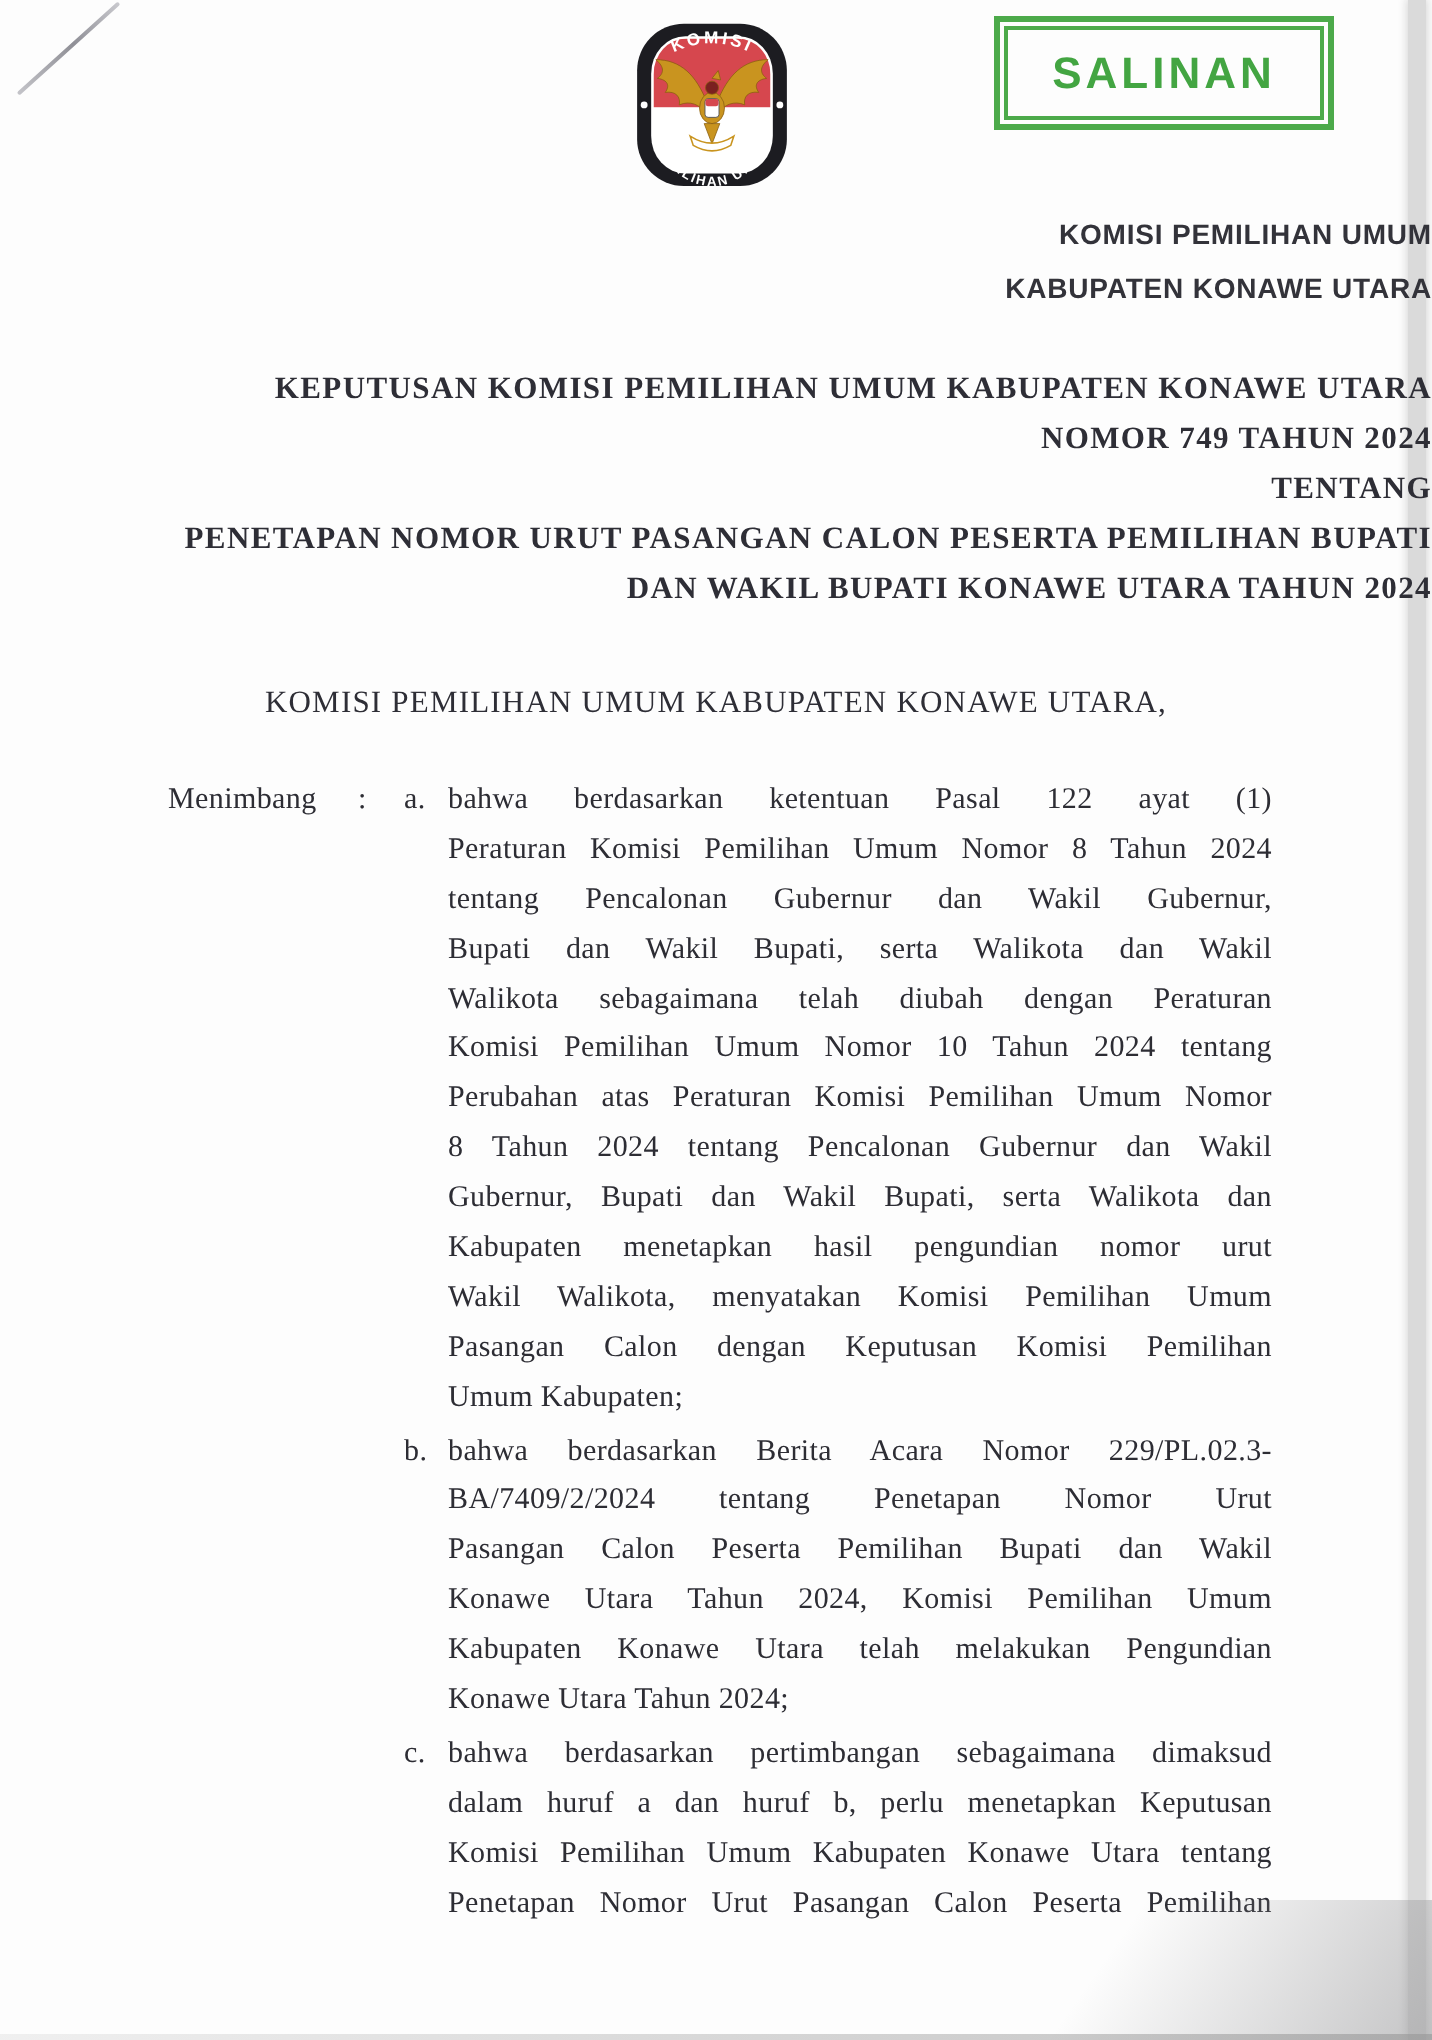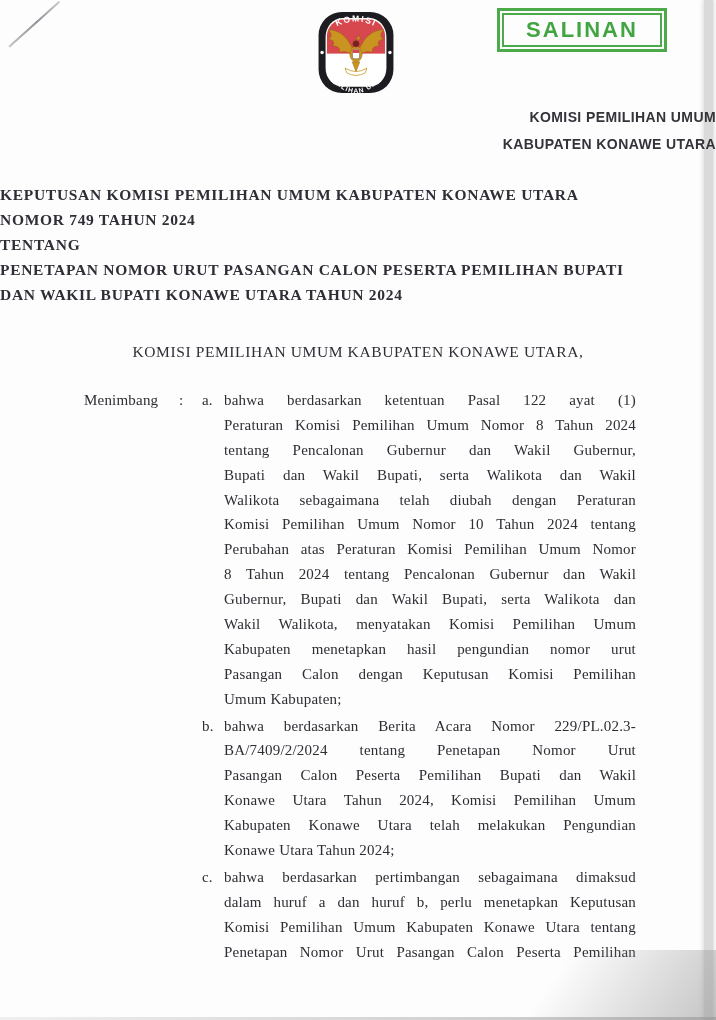--- a/index.html
+++ b/index.html
@@ -24,40 +24,40 @@
   }
   .bottom-edge{
     position:absolute;left:0;bottom:0;width:100%;height:3px;
     background:linear-gradient(to right,rgba(200,200,200,.25),rgba(150,150,150,.6));
   }
   
   .logo{position:absolute;left:317px;top:9px;width:78px;height:90px;}
   .logo svg{width:100%;height:100%;}
   
   .stamp{
-    position:absolute;left:497px;top:8px;width:170px;height:44px;
+    position:absolute;left:497px;top:8px;width:170px;height:57px;
     border:3px solid #4caa4a;box-sizing:border-box;background:transparent;
   }
   .stamp-inner{
     position:absolute;inset:2px;border:2px solid #4caa4a;
     display:flex;align-items:center;justify-content:center;
   }
   .stamp-label{
     font-family:"Liberation Sans",sans-serif;font-weight:700;
     font-size:22px;letter-spacing:2px;color:#43a542;
   }
   
   .org-header{
     position:absolute;top:104px;left:0;width:100%;text-align:right;
     font-family:"Liberation Sans",sans-serif;font-weight:700;
     font-size:14px;line-height:27px;letter-spacing:.4px;color:#33333a;
   }
   
   .title-block{
-    position:absolute;top:182px;left:0;width:100%;text-align:left;
+    position:absolute;top:182px;left:0;width:100%;text-align:right;
     font-weight:700;font-size:15.5px;line-height:25px;letter-spacing:.7px;color:#2e2e36;
   }
   .preamble{
     position:absolute;top:343px;left:0;width:100%;text-align:center;
     font-weight:400;font-size:15.5px;letter-spacing:.6px;color:#2e2e36;
   }
   
   .menimbang{position:absolute;left:84px;top:388px;width:556px;font-size:15px;line-height:24.9px;letter-spacing:.2px;}
   .mn-label{position:absolute;left:0;top:0;}
   .mn-colon{position:absolute;left:95px;top:0;}
@@ -143,22 +143,22 @@
           <div class="mn-lines">
             <div class="line">bahwa berdasarkan ketentuan Pasal 122 ayat (1)</div>
             <div class="line">Peraturan Komisi Pemilihan Umum Nomor 8 Tahun 2024</div>
             <div class="line">tentang Pencalonan Gubernur dan Wakil Gubernur,</div>
             <div class="line">Bupati dan Wakil Bupati, serta Walikota dan Wakil</div>
             <div class="line">Walikota sebagaimana telah diubah dengan Peraturan</div>
             <div class="line">Komisi Pemilihan Umum Nomor 10 Tahun 2024 tentang</div>
             <div class="line">Perubahan atas Peraturan Komisi Pemilihan Umum Nomor</div>
             <div class="line">8 Tahun 2024 tentang Pencalonan Gubernur dan Wakil</div>
             <div class="line">Gubernur, Bupati dan Wakil Bupati, serta Walikota dan</div>
+            <div class="line">Kabupaten menetapkan hasil pengundian nomor urut</div>
             <div class="line">Wakil Walikota, menyatakan Komisi Pemilihan Umum</div>
-            <div class="line">Kabupaten menetapkan hasil pengundian nomor urut</div>
             <div class="line">Pasangan Calon dengan Keputusan Komisi Pemilihan</div>
             <div class="line no-j">Umum Kabupaten;</div>
           </div>
         </div>
         <div class="mn-item">
           <div class="mn-marker">b.</div>
           <div class="mn-lines">
             <div class="line">bahwa berdasarkan Berita Acara Nomor 229/PL.02.3-</div>
             <div class="line">BA/7409/2/2024 tentang Penetapan Nomor Urut</div>
             <div class="line">Pasangan Calon Peserta Pemilihan Bupati dan Wakil</div>

